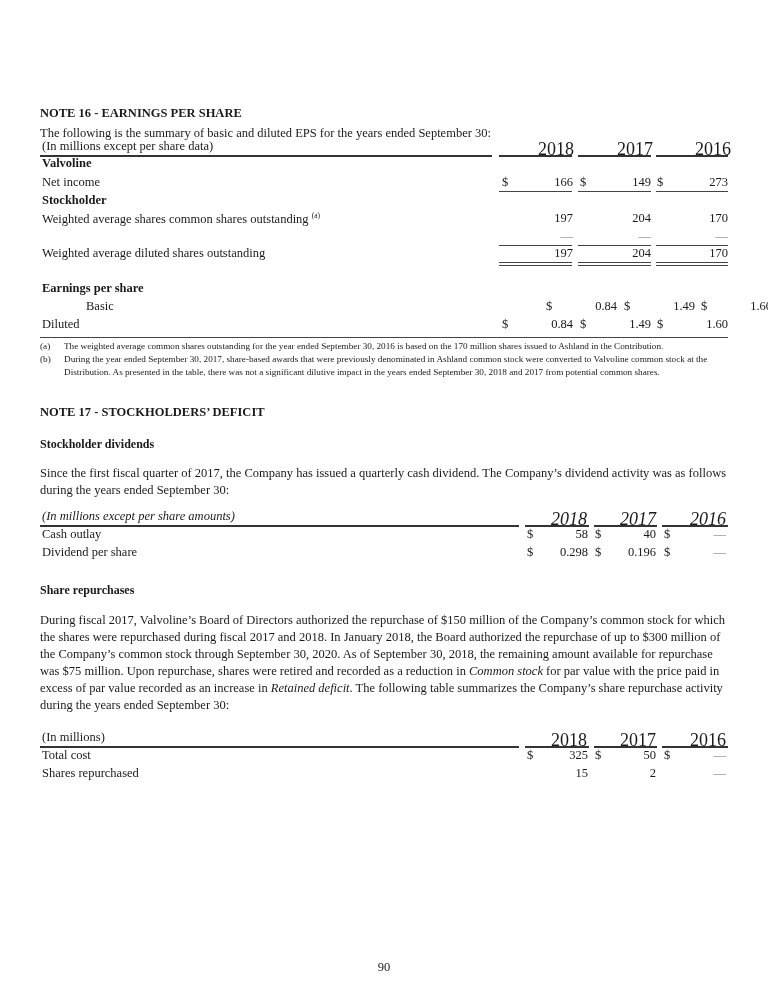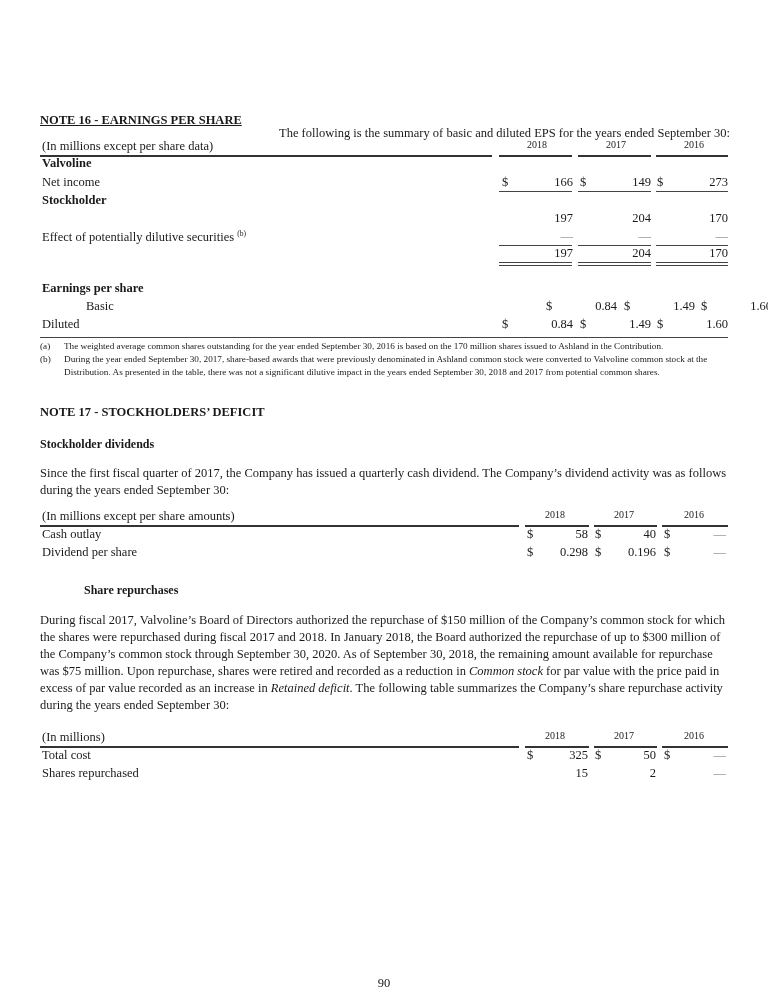--- a/index.html
+++ b/index.html
@@ -12,35 +12,35 @@
   .h-note { font-weight: bold; font-size: 12.5px; left: 40px; }
   .h-sub { font-weight: bold; font-size: 12px; left: 40px; }
   .para { font-size: 12.5px; line-height: 17px; left: 40px; width: 690px; }
   .row { position: absolute; left: 40px; width: 688px; height: 18px; font-size: 12.5px; }
   .row .lbl { position: absolute; left: 2px; top: 0; white-space: nowrap; }
   .row .lbl.bold { font-weight: bold; }
   .cell { position: absolute; top: 0; height: 18px; }
   .cell .cur { position: absolute; left: 0; top: 0; }
   .cell .val { position: absolute; right: 2px; top: 0; }
   .cell .val.dash { color: #8a8a8a; }
-  .yr { position: absolute; top: 0; text-align: center; font-size: 10px; }
+  .yr { position: absolute; top: 0; text-align: right; font-size: 18px; }
   .line { position: absolute; background: #333; height: 1.5px; }
   .line.thin { height: 1px; background: #444; }
   sup { font-size: 7.5px; vertical-align: 5px; }
   .fn { position: absolute; left: 40px; width: 690px; font-size: 9.2px; line-height: 12.5px; }
   .fn .mk { position: absolute; left: 0; top: 0; }
   .fn .tx { position: absolute; left: 24px; top: 0; width: 666px; }
   i { font-style: italic; }
   .pageno { left: 0; width: 768px; text-align: center; font-size: 12.5px; }
 </style>
 </head>
 <body>
 
-<div class="abs h-note" style="top:113px;text-decoration:underline;">NOTE 16 - EARNINGS PER SHARE</div>
-<div class="abs para" style="top:125px;text-align:right;">The following is the summary of basic and diluted EPS for the years ended September 30:</div>
+<div class="abs h-note" style="top:106px;">NOTE 16 - EARNINGS PER SHARE</div>
+<div class="abs para" style="top:125px;">The following is the summary of basic and diluted EPS for the years ended September 30:</div>
 
 <div>
 
   <div class="row" style="top:139px;">
     <span class="lbl">(In millions except per share data)</span>
     <span class="yr" style="left:460px;width:74px;">2018</span>
     <span class="yr" style="left:539px;width:74px;">2017</span>
     <span class="yr" style="left:617px;width:74px;">2016</span>
   </div>
   <div class="line" style="top:155px;left:40px;width:452px;"></div>
@@ -69,48 +69,49 @@
   </div>
   <div class="line thin" style="top:191px;left:499px;width:73px;"></div>
   <div class="line thin" style="top:191px;left:578px;width:73px;"></div>
   <div class="line thin" style="top:191px;left:656px;width:72px;"></div>
 
   <div class="row" style="top:193px;">
     <span class="lbl bold">Stockholder</span>
   </div>
 
   <div class="row" style="top:211px;">
+    <span class="lbl"><span>Weighted average shares common shares outstanding</span> <sup>(a)</sup></span>
     <span class="cell" style="left:462px;width:73px;">
         <span class="val">197</span>
       </span>
     <span class="cell" style="left:540px;width:73px;">
         <span class="val">204</span>
       </span>
     <span class="cell" style="left:617px;width:73px;">
         <span class="val">170</span>
       </span>
   </div>
 
   <div class="row" style="top:229px;">
-    <span class="lbl"><span>Effect of potentially dilutive securities</span> <sup>(b)</sup></span>
     <span class="cell" style="left:462px;width:73px;">
         <span class="val dash">—</span>
       </span>
     <span class="cell" style="left:540px;width:73px;">
         <span class="val dash">—</span>
       </span>
     <span class="cell" style="left:617px;width:73px;">
         <span class="val dash">—</span>
       </span>
   </div>
   <div class="line thin" style="top:245px;left:499px;width:73px;"></div>
   <div class="line thin" style="top:245px;left:578px;width:73px;"></div>
   <div class="line thin" style="top:245px;left:656px;width:72px;"></div>
 
   <div class="row" style="top:246px;">
+    <span class="lbl">Weighted average diluted shares outstanding</span>
     <span class="cell" style="left:462px;width:73px;">
         <span class="val">197</span>
       </span>
     <span class="cell" style="left:540px;width:73px;">
         <span class="val">204</span>
       </span>
     <span class="cell" style="left:617px;width:73px;">
         <span class="val">170</span>
       </span>
   </div>
@@ -166,21 +167,21 @@
 <div class="fn" style="top:353px;height:38px;">
   <span class="mk">(b)</span>
   <span class="tx">During the year ended September 30, 2017, share-based awards that were previously denominated in Ashland common stock were converted to Valvoline common stock at the Distribution. As presented in the table, there was not a significant dilutive impact in the years ended September 30, 2018 and 2017 from potential common shares.</span>
 </div>
 
 <div class="abs h-note" style="top:405px;">NOTE 17 - STOCKHOLDERS’ DEFICIT</div>
 <div class="abs h-sub" style="top:437px;">Stockholder dividends</div>
 <div class="abs para" style="top:465px;">Since the first fiscal quarter of 2017, the Company has issued a quarterly cash dividend. The Company’s dividend activity was as follows during the years ended September 30:</div>
 
 <div>
-  <div class="row" style="top:509px;">
+  <div class="row" style="top:509px;font-style:italic;">
     <span class="lbl">(In millions except per share amounts)</span>
     <span class="yr" style="left:483px;width:64px;">2018</span>
     <span class="yr" style="left:552px;width:64px;">2017</span>
     <span class="yr" style="left:622px;width:64px;">2016</span>
   </div>
   <div class="line" style="top:525px;left:40px;width:479px;"></div>
   <div class="line" style="top:525px;left:525px;width:64px;"></div>
   <div class="line" style="top:525px;left:594px;width:63px;"></div>
   <div class="line" style="top:525px;left:662px;width:66px;"></div>
 
@@ -209,21 +210,21 @@
         <span class="cur">$</span>
         <span class="val">0.196</span>
       </span>
     <span class="cell" style="left:624px;width:64px;">
         <span class="cur">$</span>
         <span class="val dash">—</span>
       </span>
   </div>
 </div>
 
-<div class="abs h-sub" style="top:583px;margin-left:44px;">Share repurchases</div>
+<div class="abs h-sub" style="top:583px;">Share repurchases</div>
 <div class="abs para" style="top:612px;"><span>During fiscal 2017, Valvoline’s Board of Directors authorized the repurchase of $150 million of the Company’s common stock for which the shares were repurchased during fiscal 2017 and 2018. In January 2018, the Board authorized the repurchase of up to $300 million of the Company’s common stock through September 30, 2020. As of September 30, 2018, the remaining amount available for repurchase was $75 million. Upon repurchase, shares were retired and recorded as a reduction in </span><i>Common stock</i><span> for par value with the price paid in excess of par value recorded as an increase in </span><i>Retained deficit</i><span>. The following table summarizes the Company’s share repurchase activity during the years ended September 30:</span></div>
 
 <div>
   <div class="row" style="top:730px;">
     <span class="lbl">(In millions)</span>
     <span class="yr" style="left:483px;width:64px;">2018</span>
     <span class="yr" style="left:552px;width:64px;">2017</span>
     <span class="yr" style="left:622px;width:64px;">2016</span>
   </div>
   <div class="line" style="top:746px;left:40px;width:479px;"></div>
@@ -253,13 +254,13 @@
       </span>
     <span class="cell" style="left:555px;width:63px;">
         <span class="val">2</span>
       </span>
     <span class="cell" style="left:624px;width:64px;">
         <span class="val dash">—</span>
       </span>
   </div>
 </div>
 
-<div class="abs pageno" style="top:960px;margin-top:16px;">90</div>
+<div class="abs pageno" style="top:960px;">90</div>
 
 </body></html>

